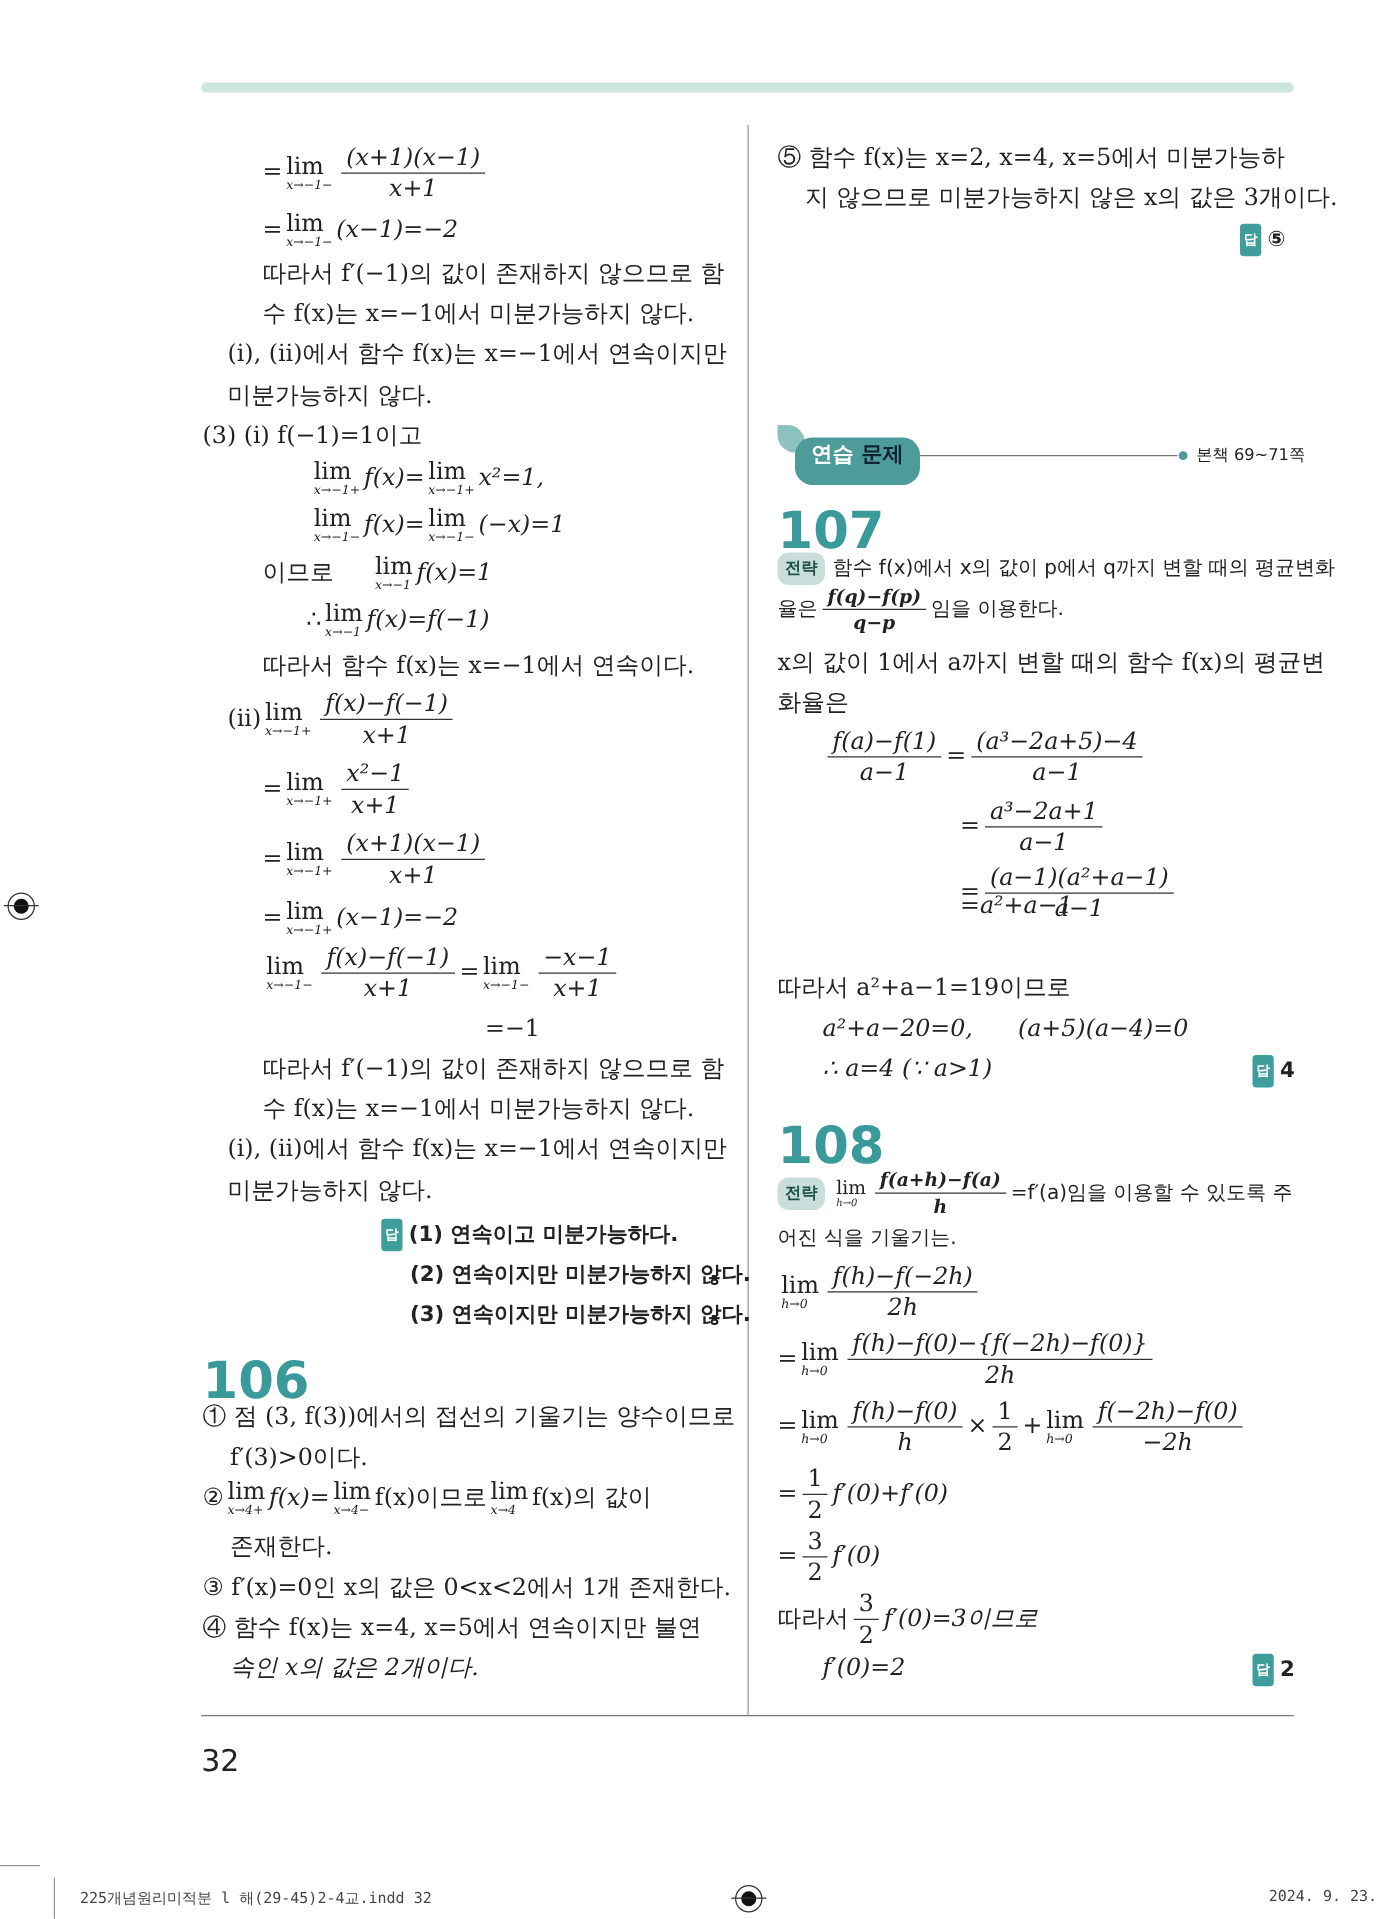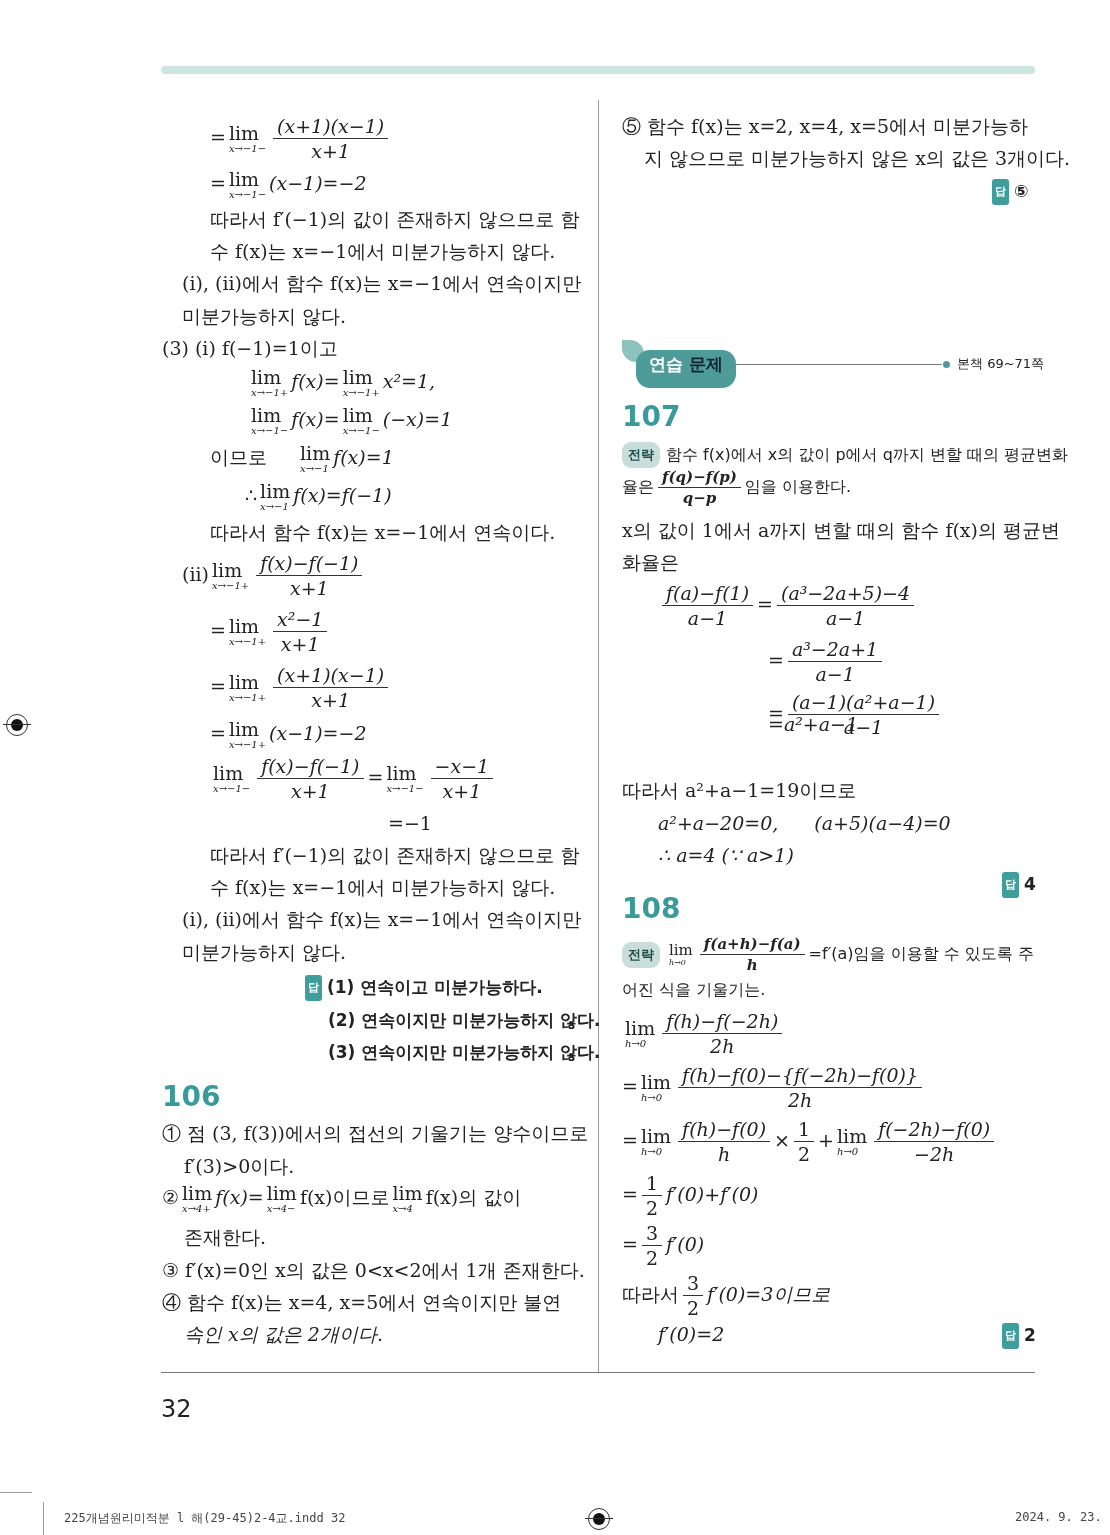--- a/index.html
+++ b/index.html
@@ -10,21 +10,21 @@
   .hr-bottom { position:absolute; left:161px; top:1372px; width:874px; height:1px; background:#777; }
   .line { position:absolute; white-space:nowrap; font-size:19px; line-height:24px; }
   .it { font-style:italic; }
   .lim { display:inline-block; text-align:left; vertical-align:middle; position:relative; line-height:1; margin:0 3px; }
   .lim .l { font-size:19px; display:block; }
   .lim .s { font-size:10px; font-style:italic; display:block; margin-top:1px; }
   .frac { display:inline-block; text-align:center; vertical-align:middle; margin:0 4px; }
   .frac .n { display:block; border-bottom:1px solid #333; padding:0 4px 1px; line-height:22px; }
   .frac .d { display:block; line-height:22px; padding-top:1px; }
   .frac.small .n, .frac.small .d { font-size:15px; line-height:18px;font-weight:bold; }
-  .num { position:absolute; font-family:"DejaVu Sans", sans-serif; font-weight:bold; color:#3a9a9a; font-size:28px; }
+  .num { position:absolute; font-family:"DejaVu Sans", sans-serif; font-weight:bold; color:#3a9a9a; font-size:41px; }
   .dap { display:inline-block; background:#3f9d9c; color:#fff; font-family:"DejaVu Sans", sans-serif; font-size:11px; border-radius:3px; padding:1px 3px; vertical-align:middle; margin-right:5px; }
   .ans { font-family:"DejaVu Sans", sans-serif; font-weight:bold; font-size:17px; }
   .jeon { display:inline-block; background:#c9dedb; color:#1f4f4c; font-family:"DejaVu Sans", sans-serif; font-weight:bold; font-size:13px; border-radius:9px; padding:1px 6px; margin-right:6px; vertical-align:middle; }
   .sans { font-family:"DejaVu Sans", sans-serif; font-size:16px; }
   .banner { position:absolute; left:636px; top:350px; width:100px; height:38px; background:#4d9c9a; border-radius:14px; color:#fff; font-family:"DejaVu Sans", sans-serif; font-weight:bold; font-size:17px; line-height:28px; text-align:center; }
   .banner .dark { color:#123; }
   .leaf { position:absolute; left:622px; top:340px; width:22px; height:22px; background:#8cc3bf; border-radius:0 14px 0 14px; }
   .bline { position:absolute; left:736px; top:364px; width:206px; height:1px; background:#777; }
   .bdot { position:absolute; left:943px; top:361px; width:7px; height:7px; border-radius:50%; background:#4d9c9a; }
   .bref { position:absolute; left:957px; top:355px; font-family:"DejaVu Sans", sans-serif; font-size:13px; }
@@ -104,21 +104,21 @@
 
   <div class="line" style="left:622px;top:518px;">x의 값이 1에서 a까지 변할 때의 함수 f(x)의 평균변</div>
   <div class="line" style="left:622px;top:550px;">화율은</div>
   <div class="line" style="left:658px;top:582px;"><span class="frac it"><span class="n">f(a)−f(1)</span><span class="d">a−1</span></span>=<span class="frac it"><span class="n">(a³−2a+5)−4</span><span class="d">a−1</span></span></div>
   <div class="line" style="left:768px;top:638px;">=<span class="frac it"><span class="n">a³−2a+1</span><span class="d">a−1</span></span></div>
   <div class="line" style="left:768px;top:691px;">=<span class="frac it"><span class="n">(a−1)(a²+a−1)</span><span class="d">a−1</span></span></div>
   <div class="line it" style="left:768px;top:712px;">=a²+a−1</div>
   <div class="line" style="left:622px;top:778px;">따라서 a²+a−1=19이므로</div>
   <div class="line it" style="left:658px;top:811px;"><span>a²+a−20=0,</span><span style="display:inline-block;width:36px;"></span><span>(a+5)(a−4)=0</span></div>
   <div class="line it" style="left:658px;top:843px;">∴ a=4 (∵ a&gt;1)</div>
-  <div class="line ans" style="left:1002px;top:844px;margin-top:28px;"><span class="dap">답</span><span>4</span></div>
+  <div class="line ans" style="left:1002px;top:844px;"><span class="dap">답</span><span>4</span></div>
 
   <div class="num" style="left:622px;top:892px;">108</div>
   <div class="line sans" style="left:622px;top:935px;"><span class="jeon">전략</span><span class="lim" style="font-family:'DejaVu Serif',serif;"><span class="l" style="font-size:15px;">lim</span><span class="s" style="font-size:8px;">h→0</span></span><span class="frac small it" style="font-family:'DejaVu Serif',serif;"><span class="n">f(a+h)−f(a)</span><span class="d">h</span></span><span>=f′(a)임을 이용할 수 있도록 주</span></div>
   <div class="line sans" style="left:622px;top:978px;">어진 식을 기울기는.</div>
 
   <div class="line" style="left:622px;top:1010px;"><span class="lim"><span class="l">lim</span><span class="s">h→0</span></span><span class="frac it"><span class="n">f(h)−f(−2h)</span><span class="d">2h</span></span></div>
   <div class="line" style="left:622px;top:1064px;">=<span class="lim"><span class="l">lim</span><span class="s">h→0</span></span><span class="frac it"><span class="n">f(h)−f(0)−{f(−2h)−f(0)}</span><span class="d">2h</span></span></div>
   <div class="line" style="left:622px;top:1118px;">=<span class="lim"><span class="l">lim</span><span class="s">h→0</span></span><span class="frac it"><span class="n">f(h)−f(0)</span><span class="d">h</span></span><span>×</span><span class="frac"><span class="n">1</span><span class="d">2</span></span><span>+</span><span class="lim"><span class="l">lim</span><span class="s">h→0</span></span><span class="frac it"><span class="n">f(−2h)−f(0)</span><span class="d">−2h</span></span></div>
   <div class="line" style="left:622px;top:1172px;">=<span class="frac"><span class="n">1</span><span class="d">2</span></span><span class="it">f′(0)+f′(0)</span></div>
   <div class="line" style="left:622px;top:1222px;">=<span class="frac"><span class="n">3</span><span class="d">2</span></span><span class="it">f′(0)</span></div>

